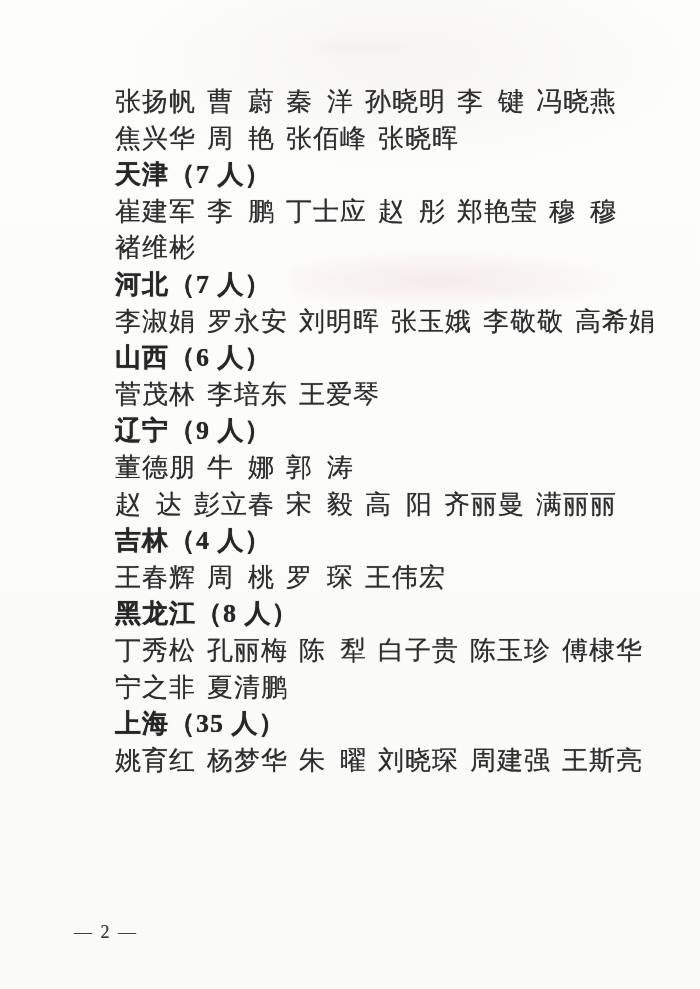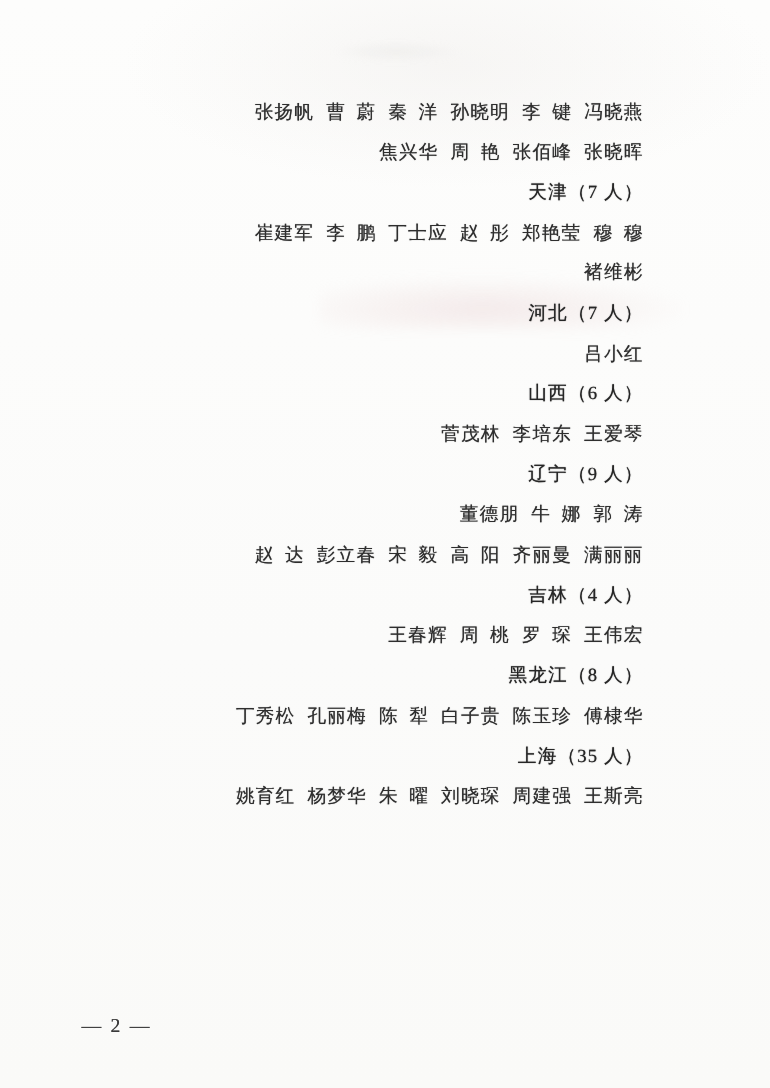--- a/index.html
+++ b/index.html
@@ -25,27 +25,26 @@
   .doc-body {
     position: absolute;
     left: 115px;
     top: 84px;
     width: 470px;
   }
   .line {
     height: 36.6px;
     line-height: 36.6px;
     white-space: nowrap;
-    font-size: 17px;
+    font-size: 26px;
     letter-spacing: 1px;
     text-shadow: 0 0 0.7px rgba(55,55,55,0.75);
-    text-align: right;
   }
   .line.heading {
-    font-weight: 400;
+    font-weight: 700;
     color: #262626;
     text-shadow: 0 0 0.9px rgba(35,35,35,0.85);
   }
   .name + .name {
     margin-left: 11px;
   }
   .footer {
     position: absolute;
     left: 74px;
     top: 920px;
@@ -83,28 +82,29 @@
   <div class="scan-smudge-2"></div>
   <div class="scan-smudge"></div>
 
   <div class="doc-body">
       <div class="line names"><span class="name">张扬帆</span><span class="name">曹 蔚</span><span class="name">秦 洋</span><span class="name">孙晓明</span><span class="name">李 键</span><span class="name">冯晓燕</span></div>
       <div class="line names"><span class="name">焦兴华</span><span class="name">周 艳</span><span class="name">张佰峰</span><span class="name">张晓晖</span></div>
       <div class="line heading">天津（7 人）</div>
       <div class="line names"><span class="name">崔建军</span><span class="name">李 鹏</span><span class="name">丁士应</span><span class="name">赵 彤</span><span class="name">郑艳莹</span><span class="name">穆 穆</span></div>
       <div class="line names"><span class="name">褚维彬</span></div>
       <div class="line heading">河北（7 人）</div>
-      <div class="line names"><span class="name">吕小红</span></div>
+      <div class="line names"><span class="name">李淑娟</span><span class="name">罗永安</span><span class="name">刘明晖</span><span class="name">张玉娥</span><span class="name">李敬敬</span><span class="name">高希娟</span></div>
       <div class="line heading">山西（6 人）</div>
       <div class="line names"><span class="name">菅茂林</span><span class="name">李培东</span><span class="name">王爱琴</span></div>
       <div class="line heading">辽宁（9 人）</div>
       <div class="line names"><span class="name">董德朋</span><span class="name">牛 娜</span><span class="name">郭 涛</span></div>
       <div class="line names"><span class="name">赵 达</span><span class="name">彭立春</span><span class="name">宋 毅</span><span class="name">高 阳</span><span class="name">齐丽曼</span><span class="name">满丽丽</span></div>
       <div class="line heading">吉林（4 人）</div>
       <div class="line names"><span class="name">王春辉</span><span class="name">周 桃</span><span class="name">罗 琛</span><span class="name">王伟宏</span></div>
       <div class="line heading">黑龙江（8 人）</div>
       <div class="line names"><span class="name">丁秀松</span><span class="name">孔丽梅</span><span class="name">陈 犁</span><span class="name">白子贵</span><span class="name">陈玉珍</span><span class="name">傅棣华</span></div>
+      <div class="line names"><span class="name">宁之非</span><span class="name">夏清鹏</span></div>
       <div class="line heading">上海（35 人）</div>
       <div class="line names"><span class="name">姚育红</span><span class="name">杨梦华</span><span class="name">朱 曜</span><span class="name">刘晓琛</span><span class="name">周建强</span><span class="name">王斯亮</span></div>
     </div>
 
   <div class="footer">— 2 —</div>
 </div>
 
 </body></html>

